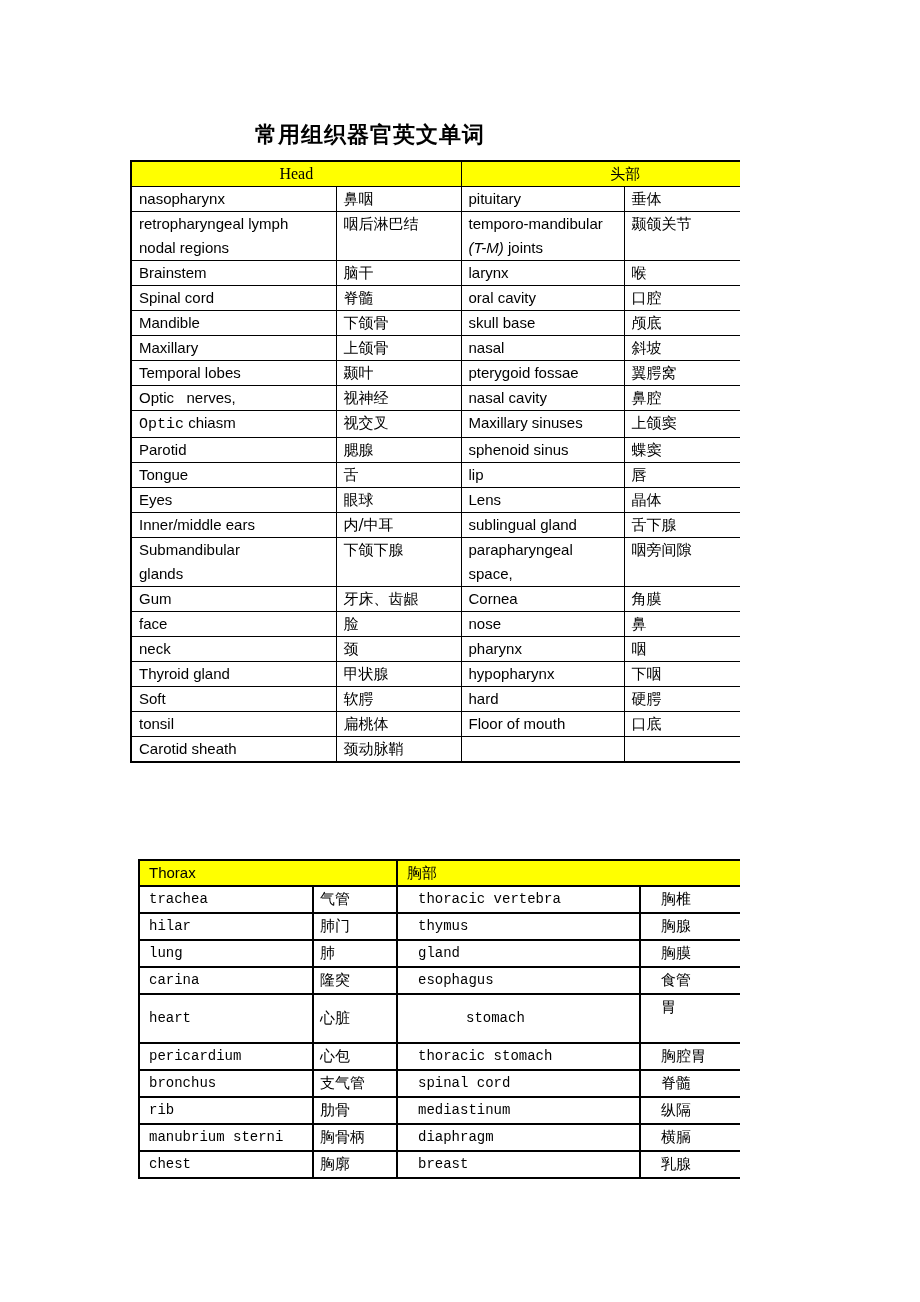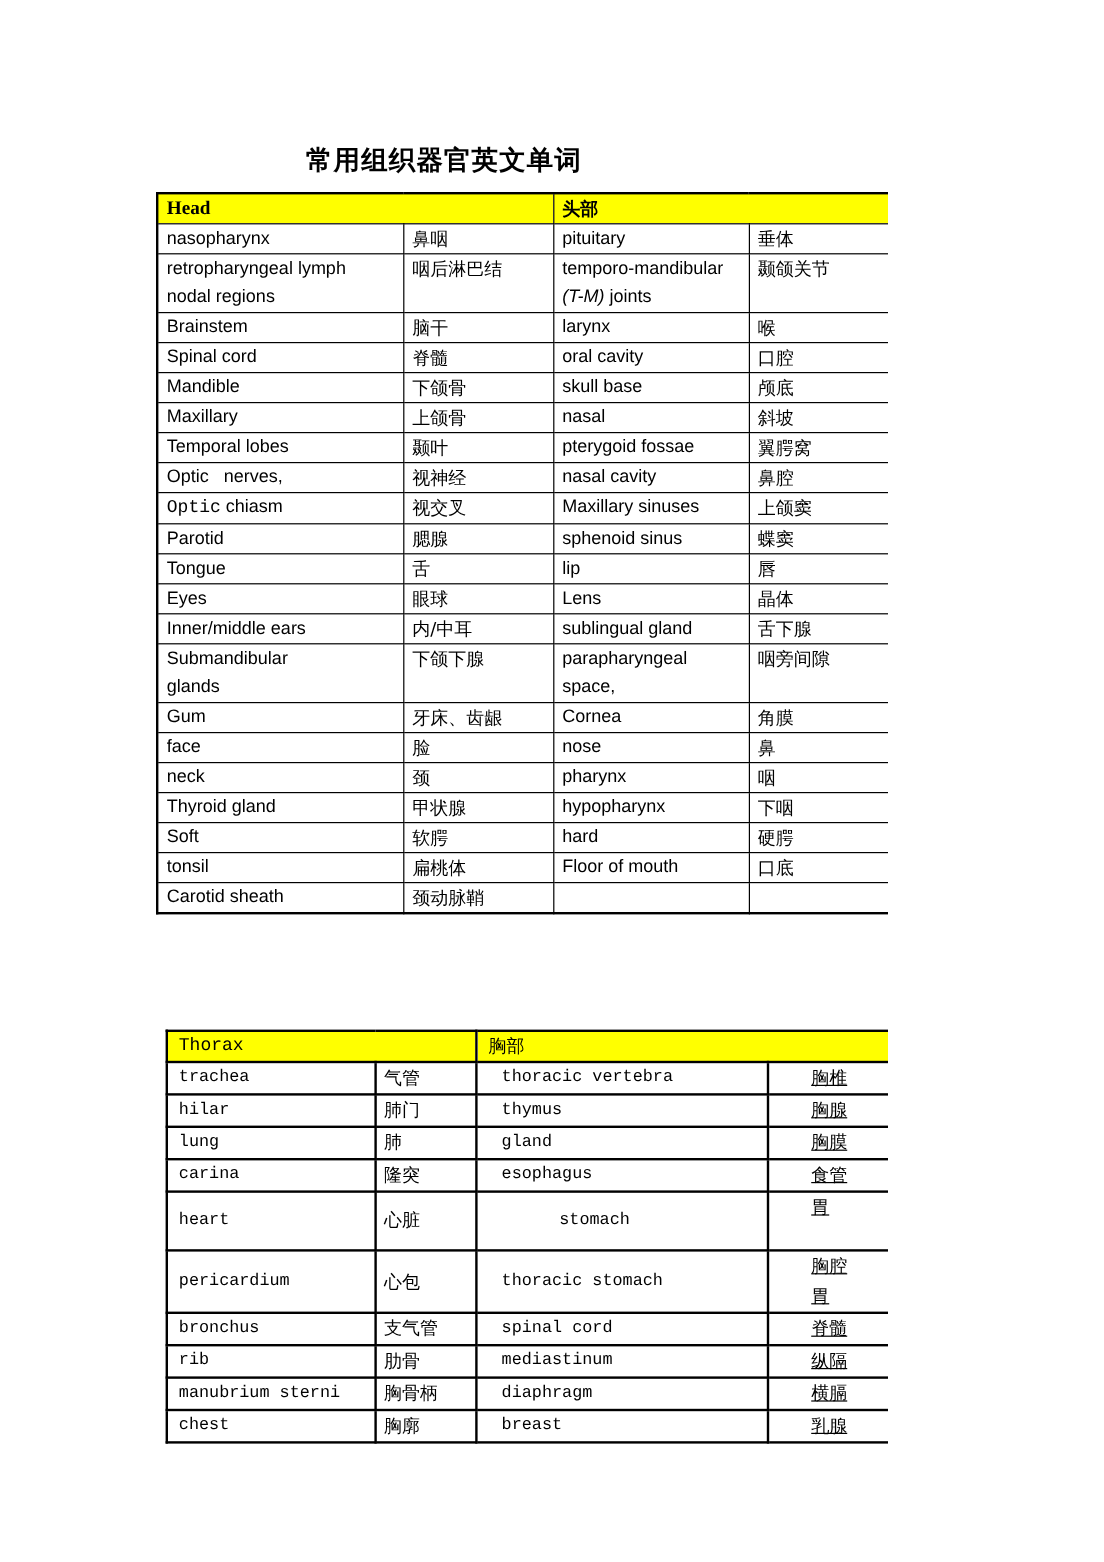--- a/index.html
+++ b/index.html
@@ -42,24 +42,25 @@
   table.t1 th, table.t1 td {
     border: 1px solid #000;
     padding: 0 7px;
     text-align: left;
     vertical-align: top;
     white-space: pre-wrap;
     overflow: hidden;
   }
   table.t1 th {
     background: #ffff00;
-    font-weight: bold;
+    font-weight: normal;
     height: 24px;
     line-height: 24px;
     font-size: 16px;
+    text-align: center;
   }
   table.t1 th.en { font-family: "Liberation Serif", serif; }
   table.t1 th.zh { font-family: "DejaVu Sans", sans-serif; font-size: 15px; }
   table.t1 td {
     height: 24px;
     line-height: 24px;
     font-size: 15px;
   }
   table.t1 td.en { font-family: "Liberation Sans", sans-serif; }
   table.t1 td.zh { font-family: "DejaVu Sans", sans-serif; }
@@ -84,33 +85,33 @@
     overflow: hidden;
   }
   table.t2 th {
     background: #ffff00;
     font-weight: normal;
     height: 24px;
     line-height: 24px;
     padding: 0 9px;
     font-size: 15px;
   }
-  table.t2 th.en { font-family: Liberation Mono, monospace; }
+  table.t2 th.en { font-family: Liberation Sans, sans-serif; }
   table.t2 th.zh { font-family: "DejaVu Sans", sans-serif; }
   table.t2 td {
     height: 25px;
     line-height: 25px;
     font-size: 15px;
   }
   table.t2 td.en { font-family: "Liberation Mono", "DejaVu Sans Mono", monospace; font-size: 14px; }
   table.t2 td.zh { font-family: "DejaVu Sans", sans-serif; }
   table.t2 td:nth-child(1) { padding: 0 9px; }
   table.t2 td:nth-child(2) { padding: 0 6px; }
   table.t2 td:nth-child(3) { padding: 0 20px; margin-top: 20px; }
-  table.t2 td:nth-child(4) { padding: 0 35px; text-decoration: underline; }
+  table.t2 td:nth-child(4) { padding: 0 20px; }
   table.t2 tr.tall td { height: 47px; }
   td.v-top { vertical-align: top !important; }
 
   
   .seg-italic { font-style: italic; }
   .seg-mono { font-family: "Liberation Mono", "DejaVu Sans Mono", monospace; }
   .seg-indent { margin-left: 48px; }
 </style>
 </head>
 <body>

